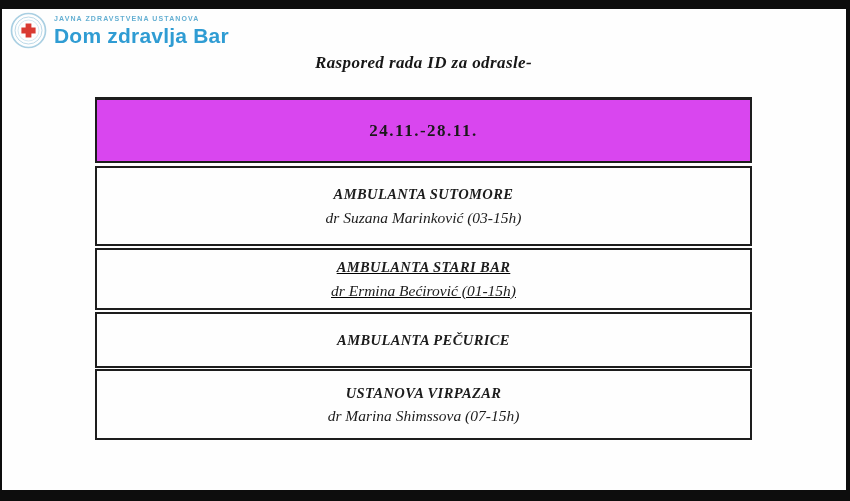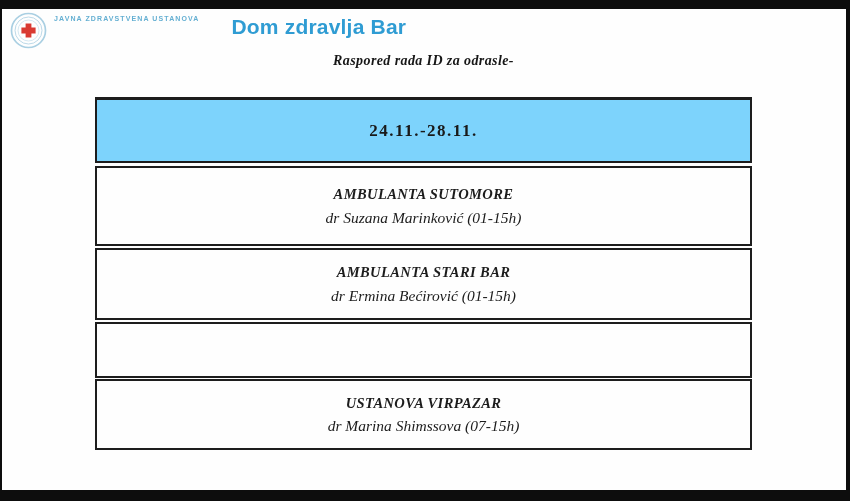--- a/index.html
+++ b/index.html
@@ -8,52 +8,52 @@
     overflow:hidden;font-family:"Liberation Serif",serif;
   }
   
   .bar-top{position:absolute;top:0;left:0;width:100%;height:9px;background:#0d0d0d;}
   .bar-bottom{position:absolute;bottom:0;left:0;width:100%;height:11px;background:#0d0d0d;}
   .edge-left{position:absolute;top:0;left:0;width:2px;height:100%;background:#0d0d0d;}
   .edge-right{position:absolute;top:0;right:0;width:4px;height:100%;background:#0d0d0d;}
 
   
   .logo{position:absolute;top:12px;left:10px;display:flex;align-items:flex-start;gap:7px;}
-  .logo-text{display:flex;flex-direction:row;padding-top:3px;gap:32px;}
+  .logo-text{display:flex;flex-direction:column;padding-top:3px;}
   .org-type{
     font-family:"Liberation Sans",sans-serif;font-size:7px;font-weight:700;
     letter-spacing:1.1px;color:#64afd2;margin-bottom:2px;white-space:nowrap;
   }
   .org-name{
     font-family:"Liberation Sans",sans-serif;font-size:21px;font-weight:700;
     color:#2f9cd3;letter-spacing:0.2px;white-space:nowrap;
   }
 
   
   .doc-title{
     position:absolute;top:53px;left:95px;width:657px;text-align:center;
-    font-style:italic;font-weight:700;font-size:14px;color:#171717;
+    font-style:italic;font-weight:700;font-size:17px;color:#171717;
     letter-spacing:0.4px;
   }
 
   
   .sched{position:absolute;top:97px;left:95px;width:657px;}
   .sched-header{
-    box-sizing:border-box;height:66px;background:#7dd3fc;
+    box-sizing:border-box;height:66px;background:#d946ef;
     border:2px solid #1d1d1d;border-top-width:3px;
     display:flex;align-items:center;justify-content:center;
     font-weight:700;font-size:17px;color:#191919;letter-spacing:1.5px;
   }
   .row{
     box-sizing:border-box;border:2px solid #1d1d1d;background:#fefefe;
     display:flex;flex-direction:column;align-items:center;justify-content:center;
     gap:8px;margin-top:2px;
   }
   .row:nth-child(1){height:80px;margin-top:3px;}
-  .row:nth-child(2){height:72px;}
+  .row:nth-child(2){height:62px;text-decoration:underline;}
   .row:nth-child(3){height:56px;}
   .row:nth-child(4){height:71px;margin-top:1px;}
   .row:nth-child(5){height:70px;}
   .clinic{
     font-style:italic;font-weight:700;font-size:14.5px;color:#1c1c1c;
     letter-spacing:0.4px;line-height:1;
   }
   .doctor{
     font-style:italic;font-weight:400;font-size:15.5px;color:#1c1c1c;line-height:1;
   }
@@ -81,27 +81,28 @@
   </div>
 
   <div class="doc-title">Raspored rada ID za odrasle-</div>
 
   <div class="sched">
     <div class="sched-header">24.11.-28.11.</div>
 
     <div>
       <div class="row">
         <span class="clinic">AMBULANTA SUTOMORE</span>
-        <span class="doctor">dr Suzana Marinković (01-15h)</span>
+        <span class="doctor">dr Suzana Marinković (03-15h)</span>
       </div>
       <div class="row">
         <span class="clinic">AMBULANTA STARI BAR</span>
         <span class="doctor">dr Ermina Bećirović (01-15h)</span>
       </div>
       <div class="row">
+        <span class="clinic">AMBULANTA PEČURICE</span>
       </div>
       <div class="row">
         <span class="clinic">USTANOVA VIRPAZAR</span>
         <span class="doctor">dr Marina Shimssova (07-15h)</span>
       </div>
     </div>
   </div>
 
   <div class="edge-left"></div>
   <div class="edge-right"></div>

